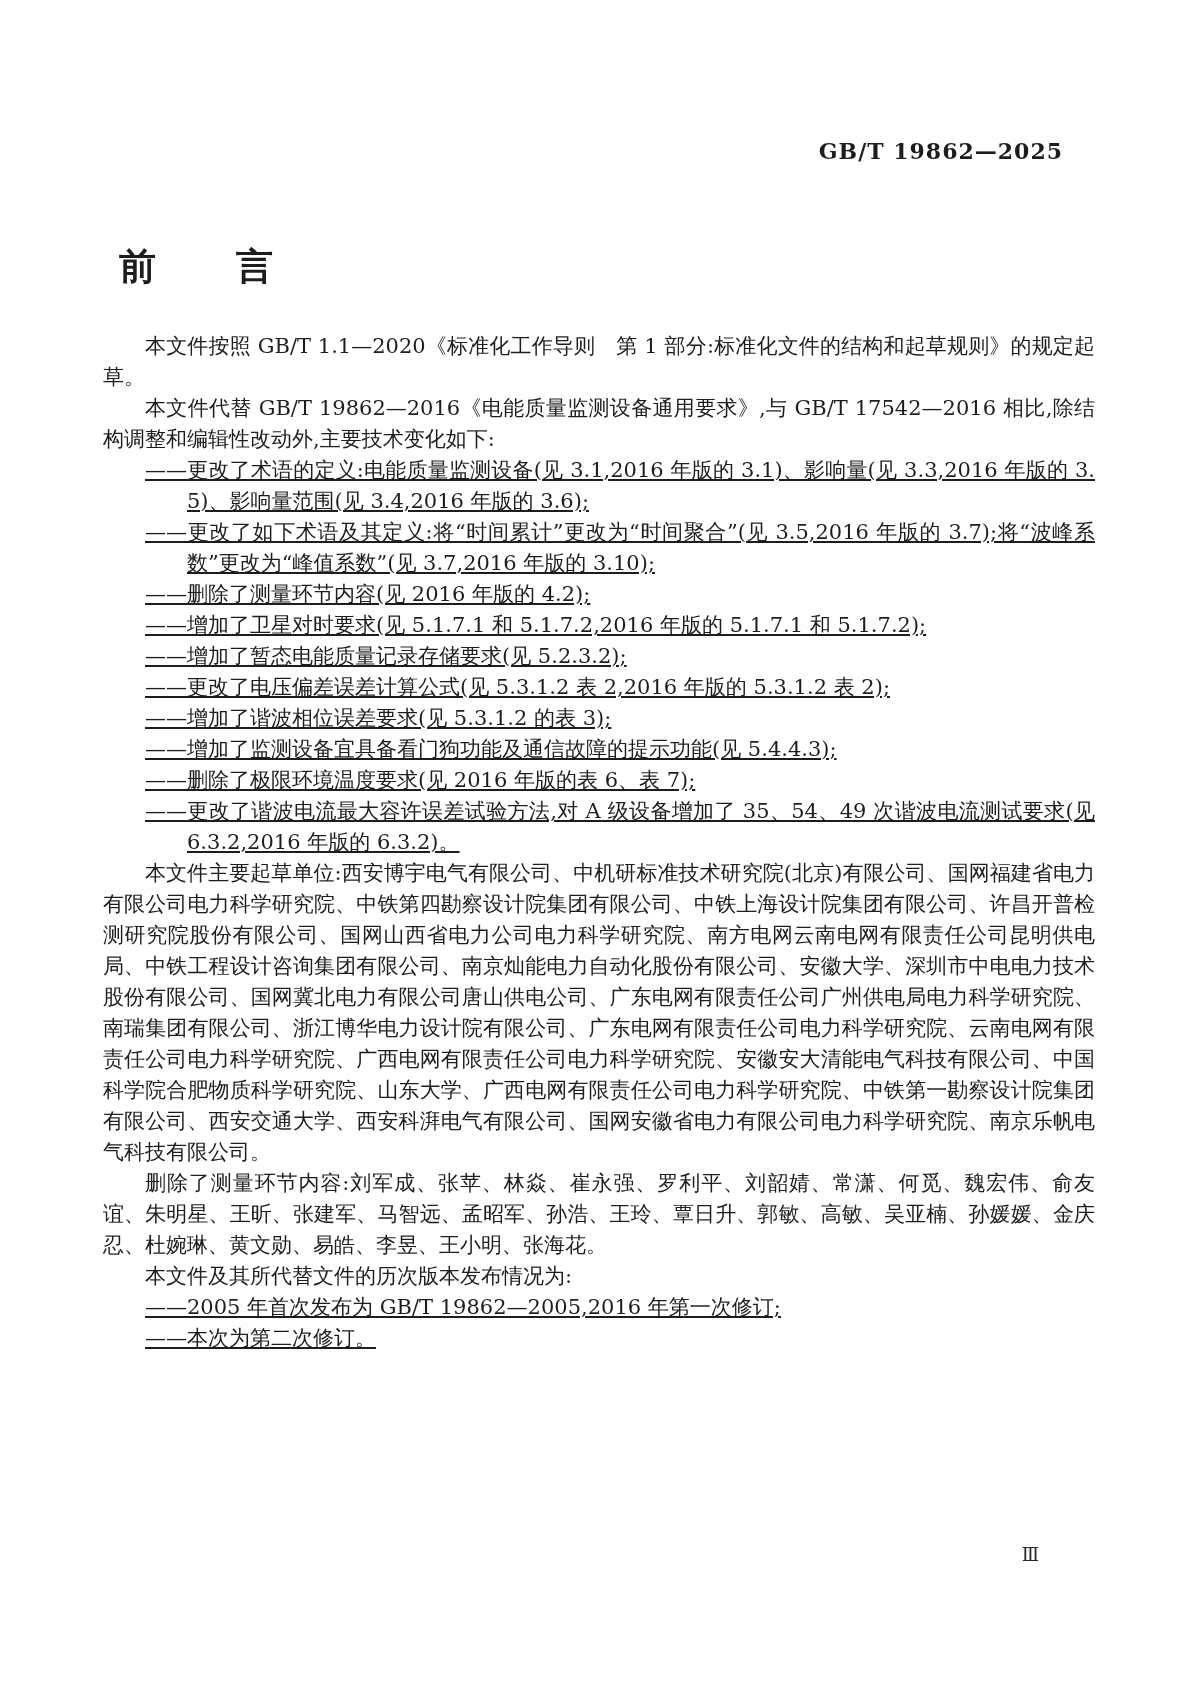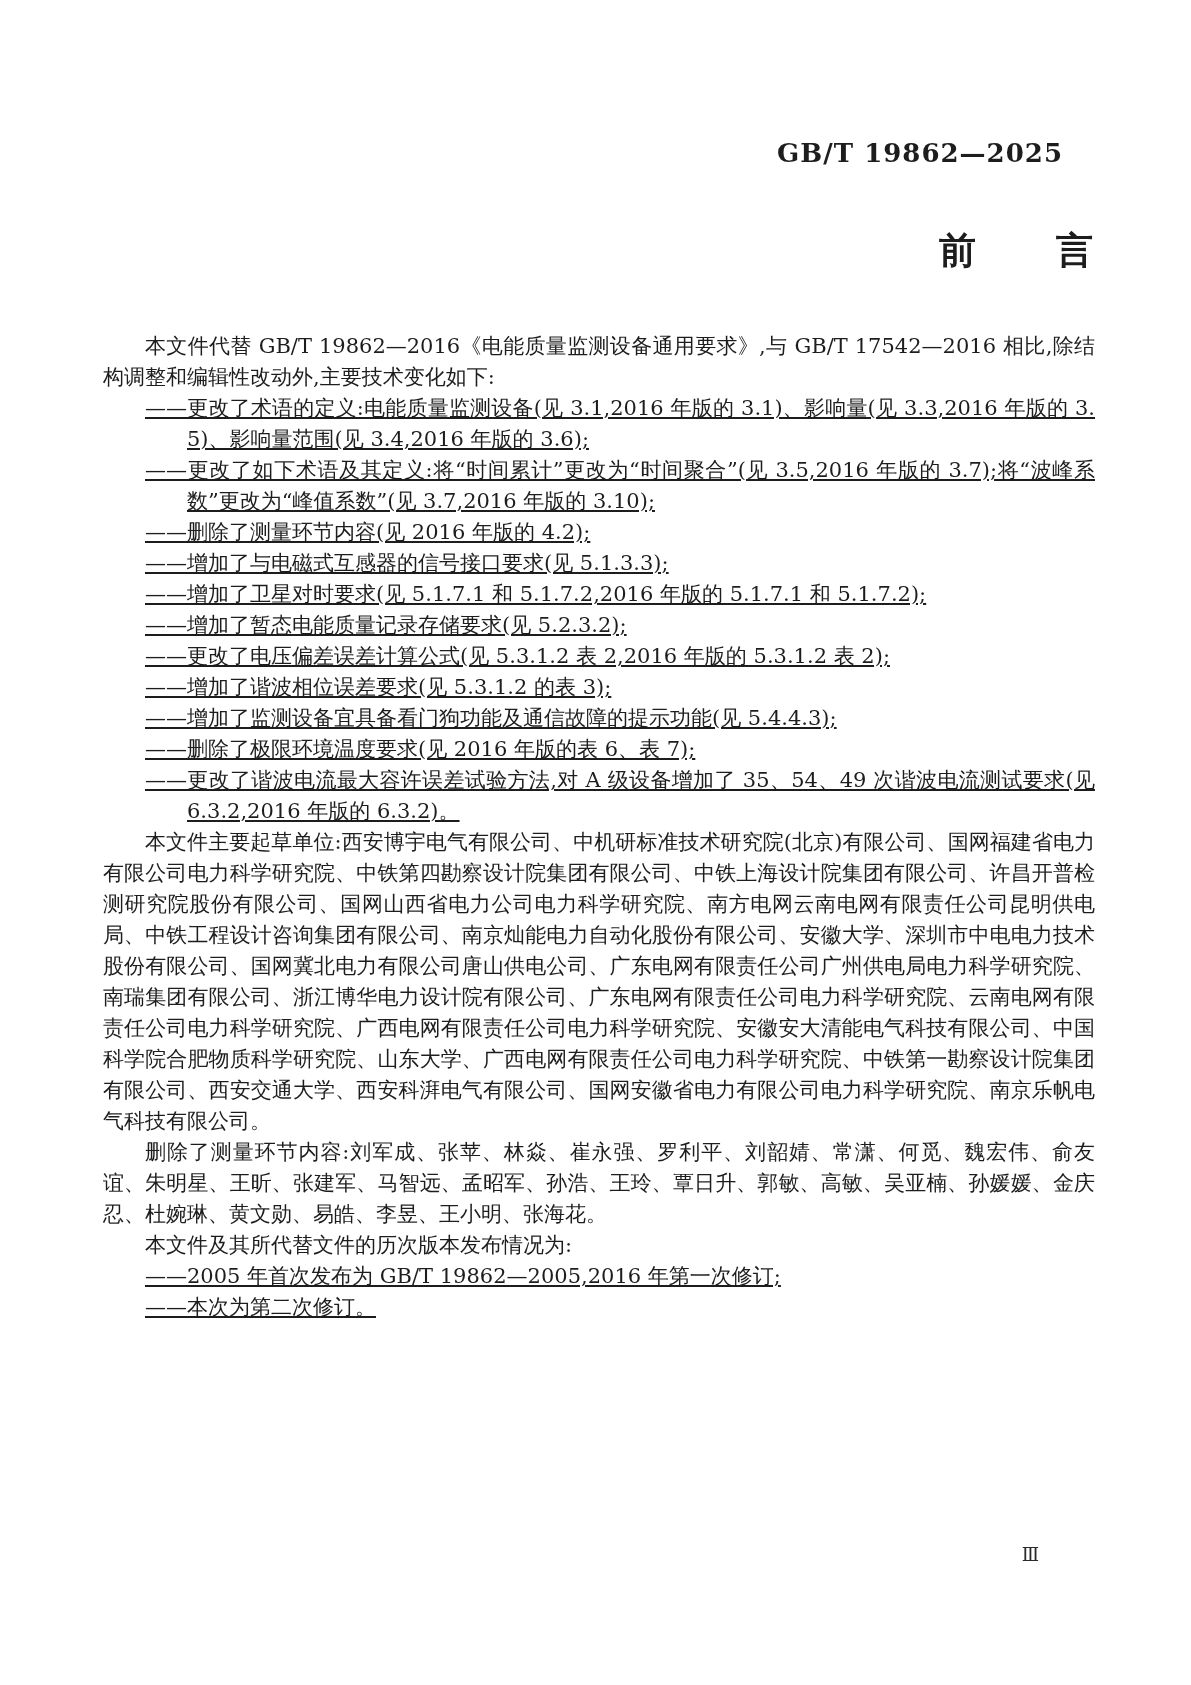--- a/index.html
+++ b/index.html
@@ -17,33 +17,33 @@
   .page {
     position: absolute;
     inset: 0;
     background: #ffffff;
     overflow: hidden;
   }
   .doc-number {
     position: absolute;
     top: 138px;
     right: 128px;
-    font-size: 26px;
+    font-size: 22px;
     font-weight: 700;
     letter-spacing: 1px;
     font-family: "DejaVu Serif", "Liberation Serif", serif;
     white-space: nowrap;
   }
   .title {
     position: absolute;
     top: 226px;
     left: 103px;
     width: 992px;
-    margin: 0;
-    text-align: right;
+    margin: 16px;
+    text-align: left;
     font-size: 37px;
     font-weight: 700;
     font-family: "DejaVu Sans", "Liberation Sans", sans-serif;
     letter-spacing: 2px;
   }
   .content {
     position: absolute;
     top: 331px;
     left: 103px;
     width: 992px;
@@ -81,28 +81,28 @@
 <body>
 
 <div class="page">
 
   <div class="doc-number">GB/T 19862—2025</div>
 
   <h1 class="title">前　　言</h1>
 
   <div class="content">
 
+    <p>本文件按照 GB/T 1.1—2020《标准化工作导则　第 1 部分:标准化文件的结构和起草规则》的规定起草。</p>
 
     <p>本文件代替 GB/T 19862—2016《电能质量监测设备通用要求》,与 GB/T 17542—2016 相比,除结构调整和编辑性改动外,主要技术变化如下:</p>
 
     <ul class="hanging-list">
       <li>——更改了术语的定义:电能质量监测设备(见 3.1,2016 年版的 3.1)、影响量(见 3.3,2016 年版的 3.5)、影响量范围(见 3.4,2016 年版的 3.6);</li>
       <li>——更改了如下术语及其定义:将“时间累计”更改为“时间聚合”(见 3.5,2016 年版的 3.7);将“波峰系数”更改为“峰值系数”(见 3.7,2016 年版的 3.10);</li>
       <li>——删除了测量环节内容(见 2016 年版的 4.2);</li>
-      <li>——增加了与电磁式互感器的信号接口要求(见 5.1.3.3);</li>
       <li>——增加了卫星对时要求(见 5.1.7.1 和 5.1.7.2,2016 年版的 5.1.7.1 和 5.1.7.2);</li>
       <li>——增加了暂态电能质量记录存储要求(见 5.2.3.2);</li>
       <li>——更改了电压偏差误差计算公式(见 5.3.1.2 表 2,2016 年版的 5.3.1.2 表 2);</li>
       <li>——增加了谐波相位误差要求(见 5.3.1.2 的表 3);</li>
       <li>——增加了监测设备宜具备看门狗功能及通信故障的提示功能(见 5.4.4.3);</li>
       <li>——删除了极限环境温度要求(见 2016 年版的表 6、表 7);</li>
       <li>——更改了谐波电流最大容许误差试验方法,对 A 级设备增加了 35、54、49 次谐波电流测试要求(见 6.3.2,2016 年版的 6.3.2)。</li>
     </ul>
 
 

